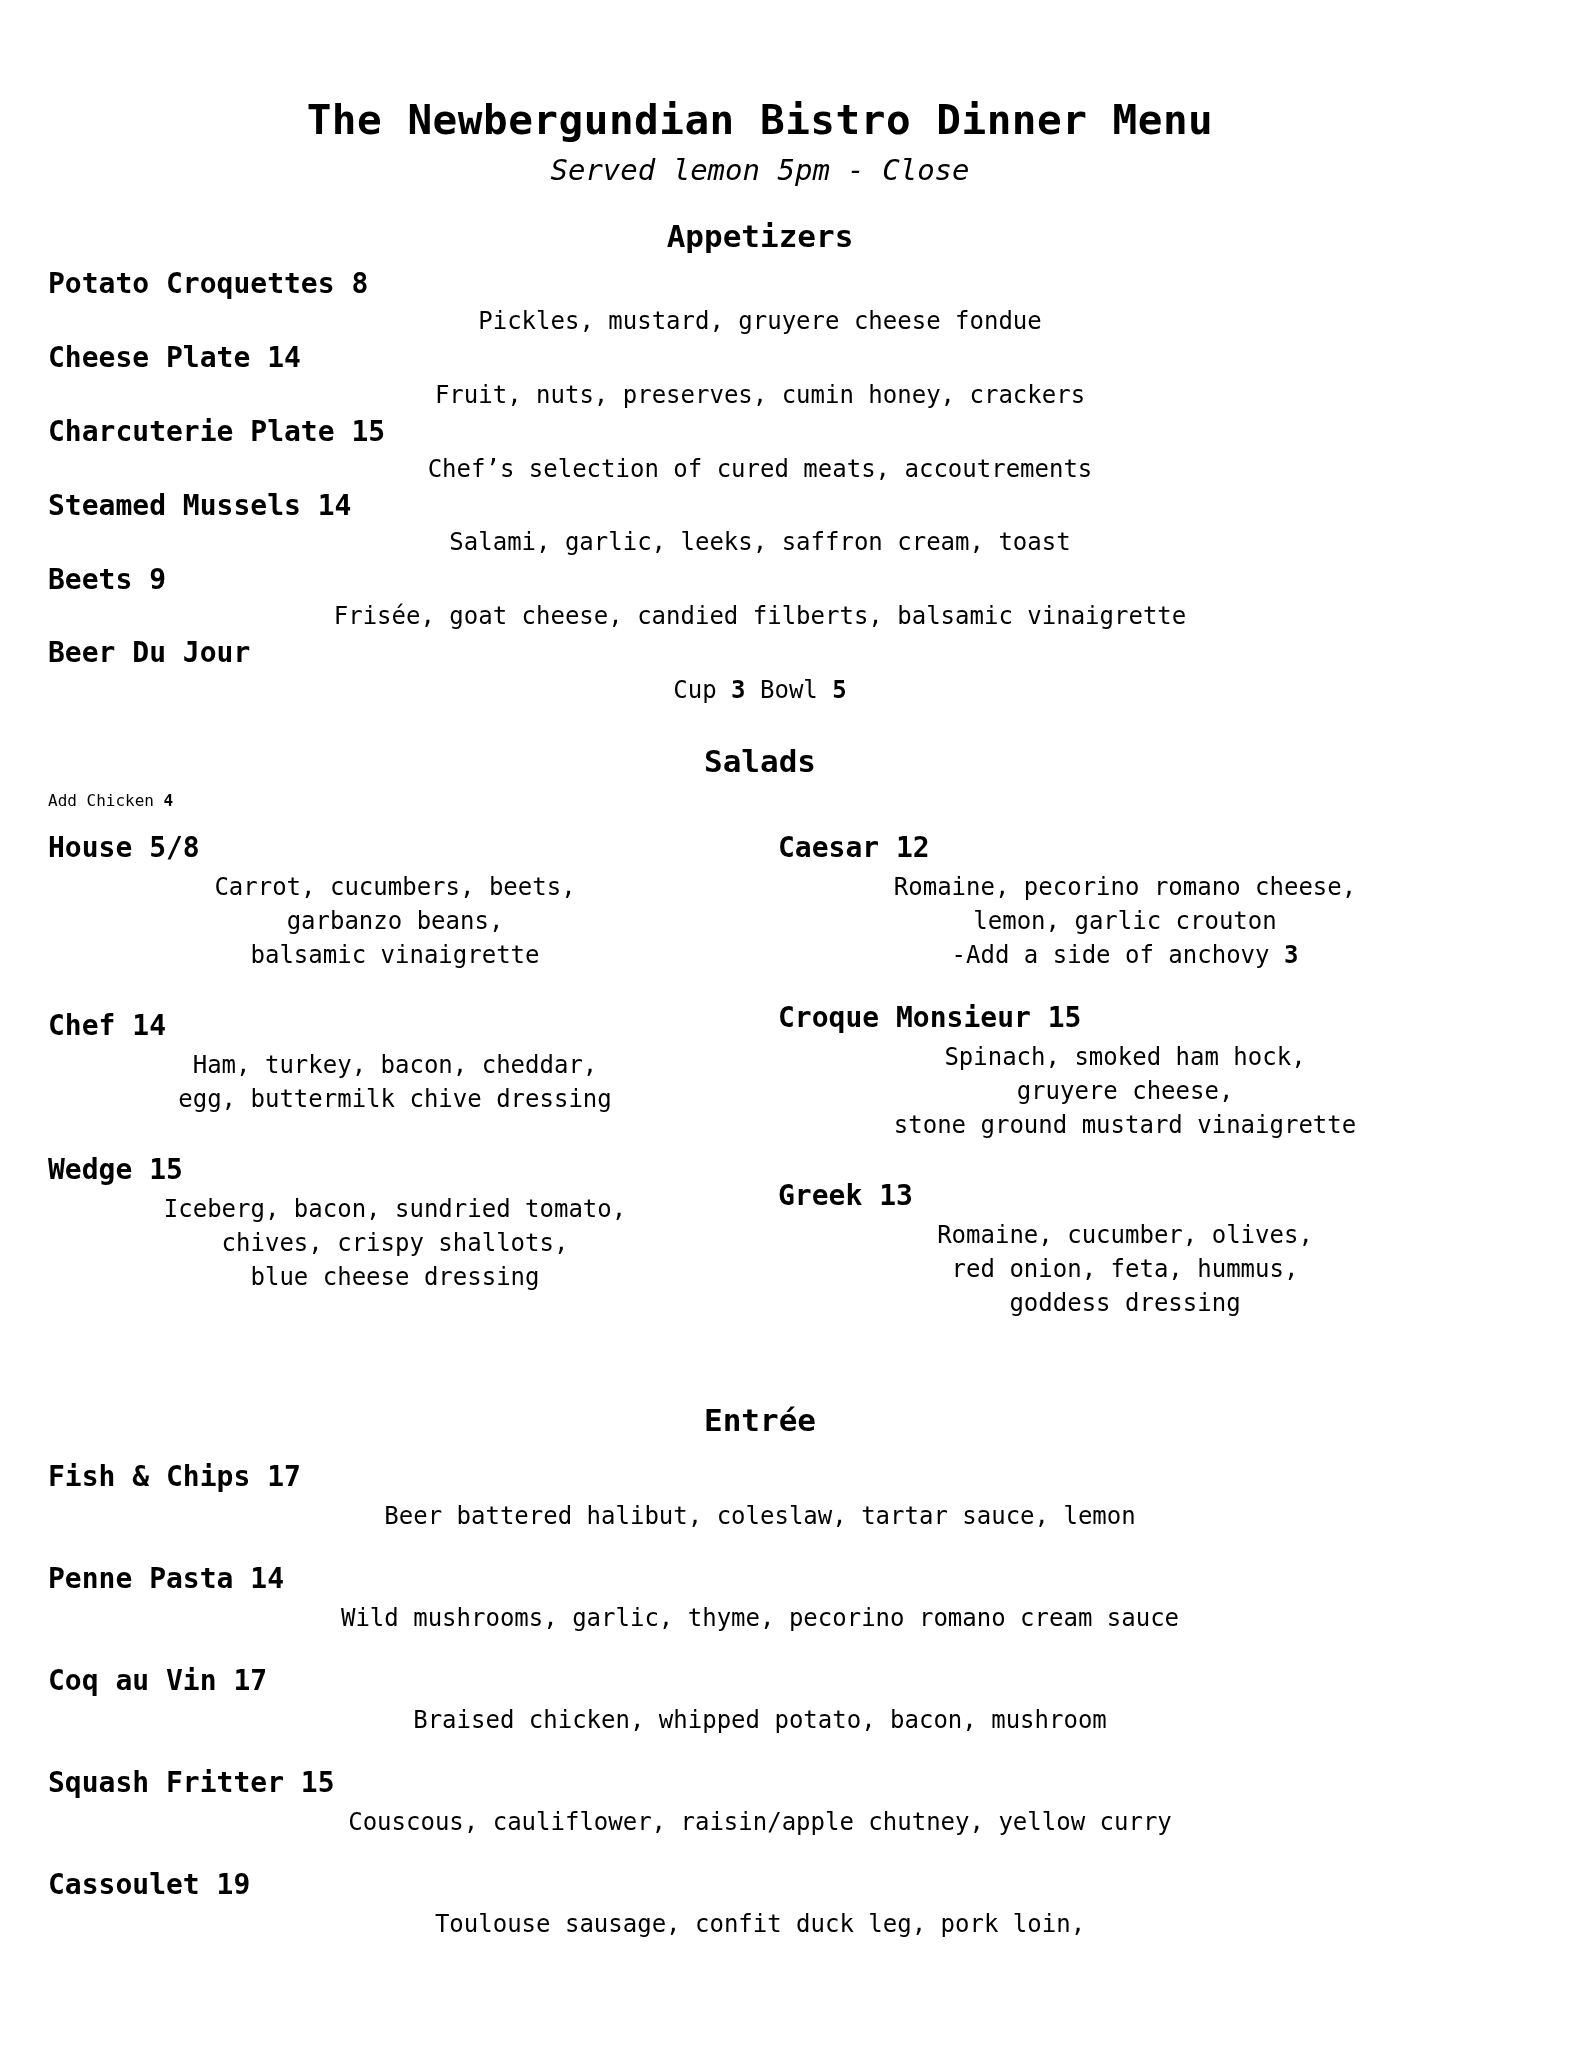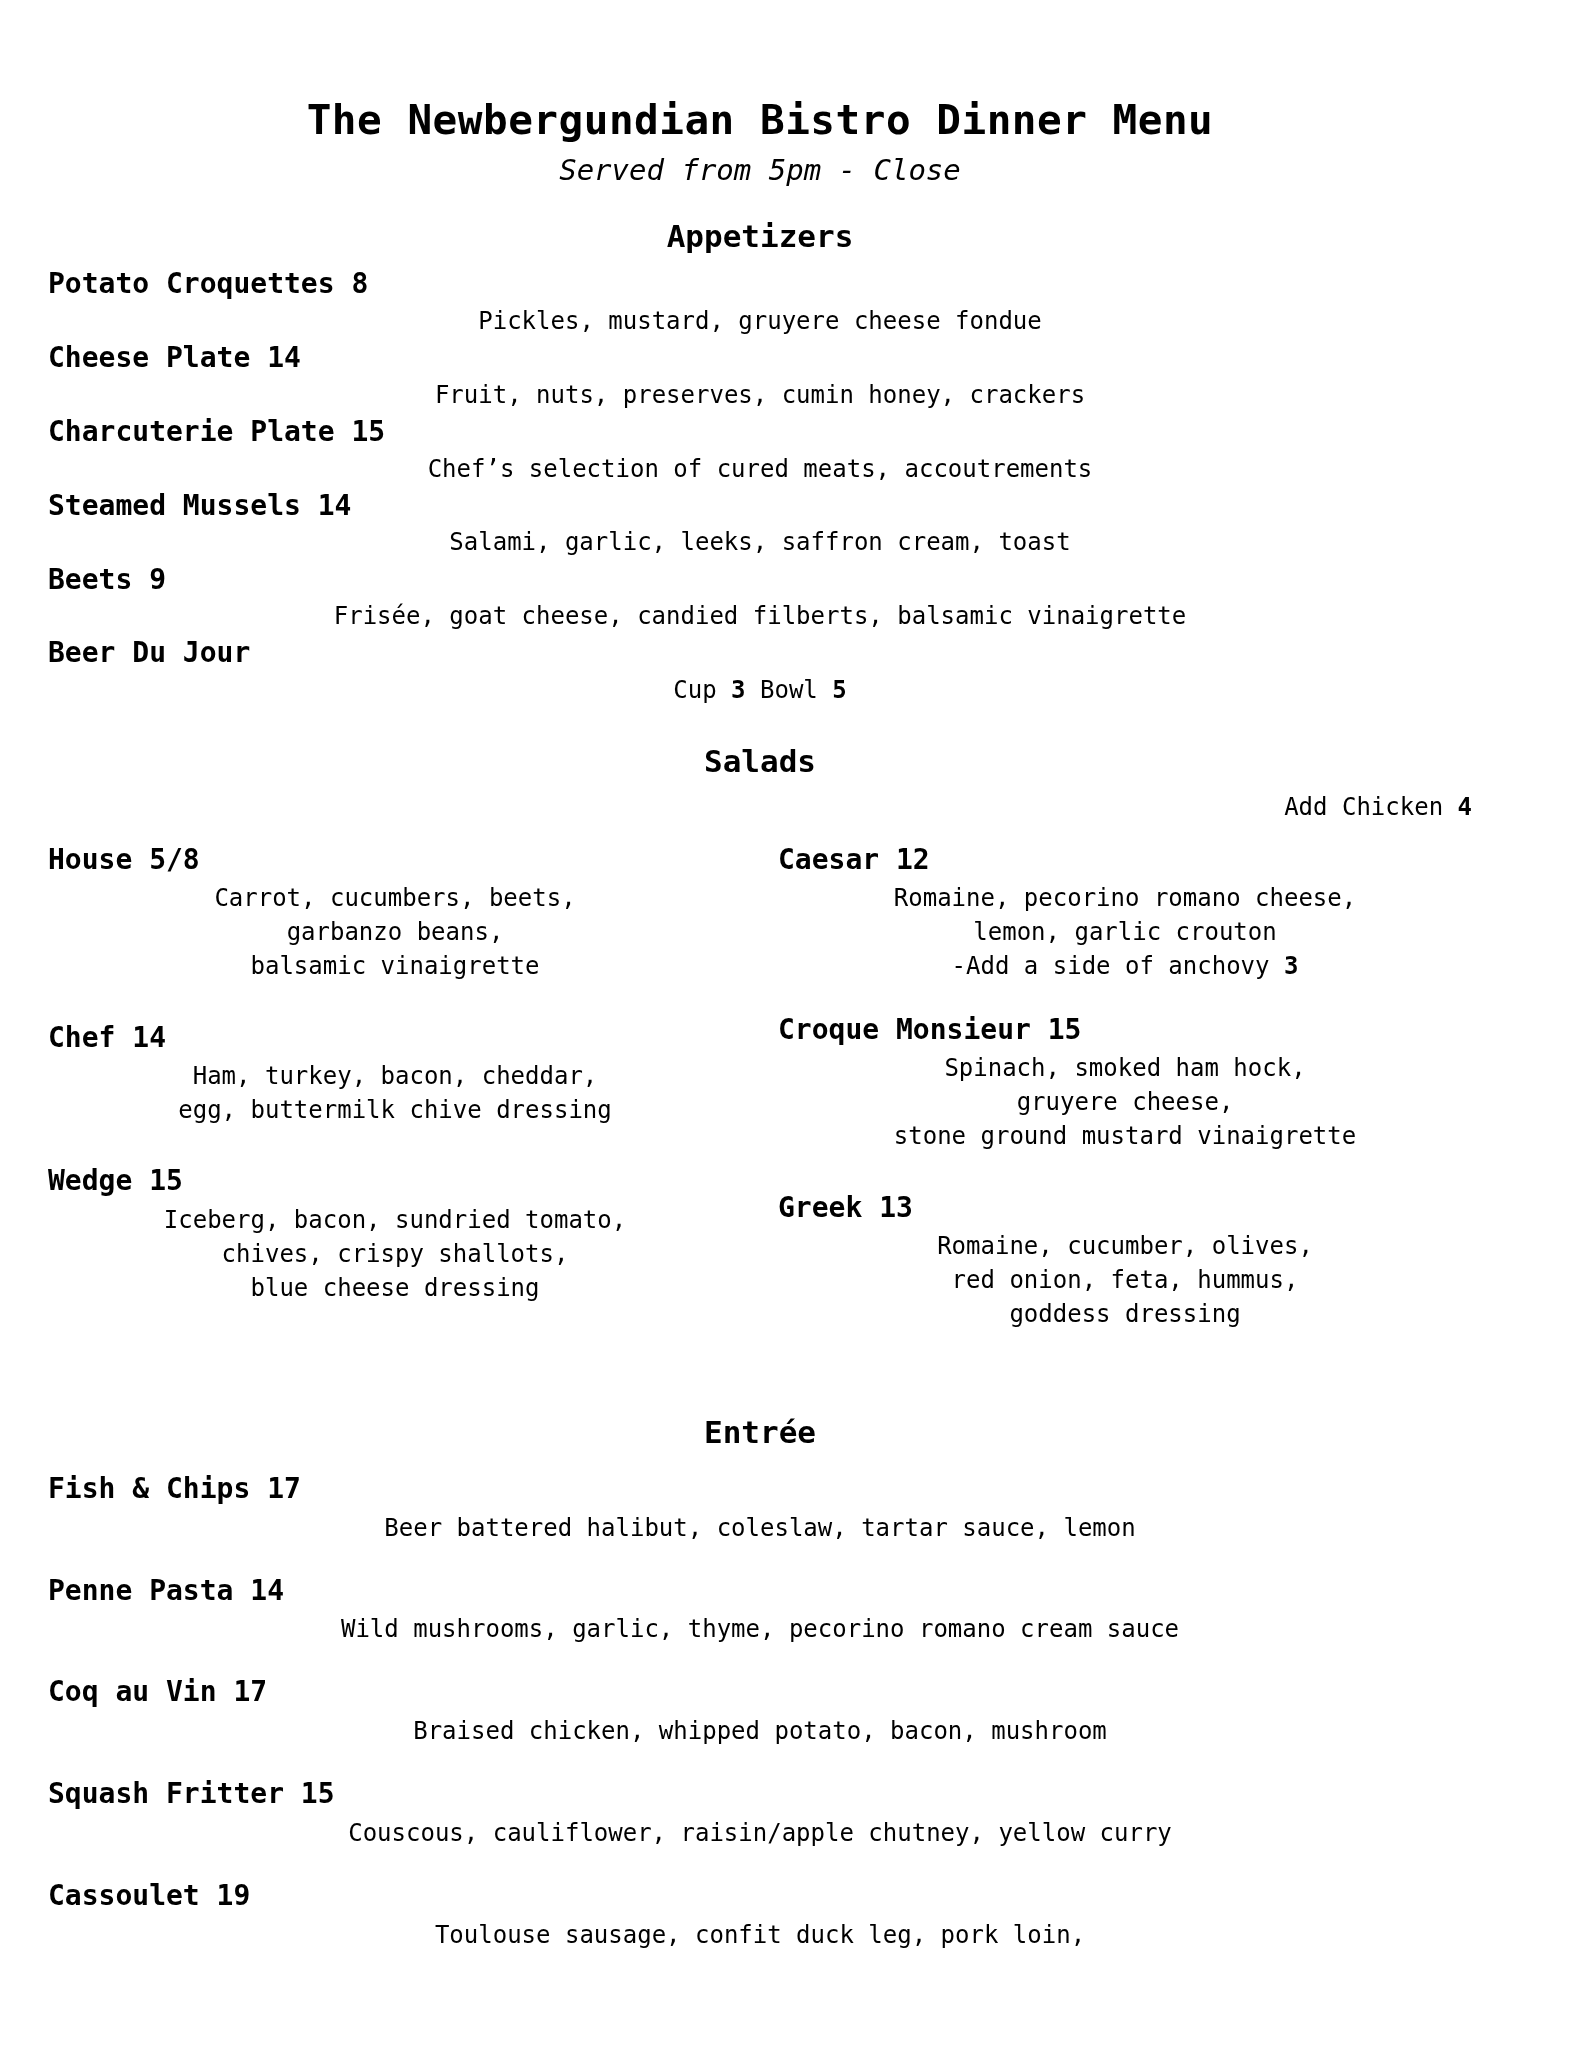--- a/index.html
+++ b/index.html
@@ -56,22 +56,22 @@
   .item-desc {
     text-align: center;
     font-size: 24px;
     line-height: 1.42;
     margin: 0;
   }
   .item-desc b {
     font-weight: bold;
   }
   .note-line {
-    text-align: right;
-    font-size: 24px;
+    text-align: left;
+    font-size: 16px;
     line-height: 1.42;
     margin: 0;
   }
   .note-line b {
     font-weight: bold;
   }
 
   
   .appetizers {
     margin-bottom: 6px;
@@ -111,21 +111,21 @@
     margin-top: 17px;
   }
   .spacer-lg { height: 46px; }
 </style>
 </head>
 <body>
 
 <div class="page">
 
   <h1 class="doc-title">The Newbergundian Bistro Dinner Menu</h1>
-  <div class="doc-subtitle">Served from 5pm - Close</div>
+  <div class="doc-subtitle">Served lemon 5pm - Close</div>
 
   <div class="appetizers">
     <h2 class="section-heading">Appetizers</h2>
 
     <div>
       <div class="item-name">Potato Croquettes 8</div>
       <div class="item-desc">Pickles, mustard, gruyere cheese fondue</div>
     </div>
     <div>
       <div class="item-name">Cheese Plate 14</div>

